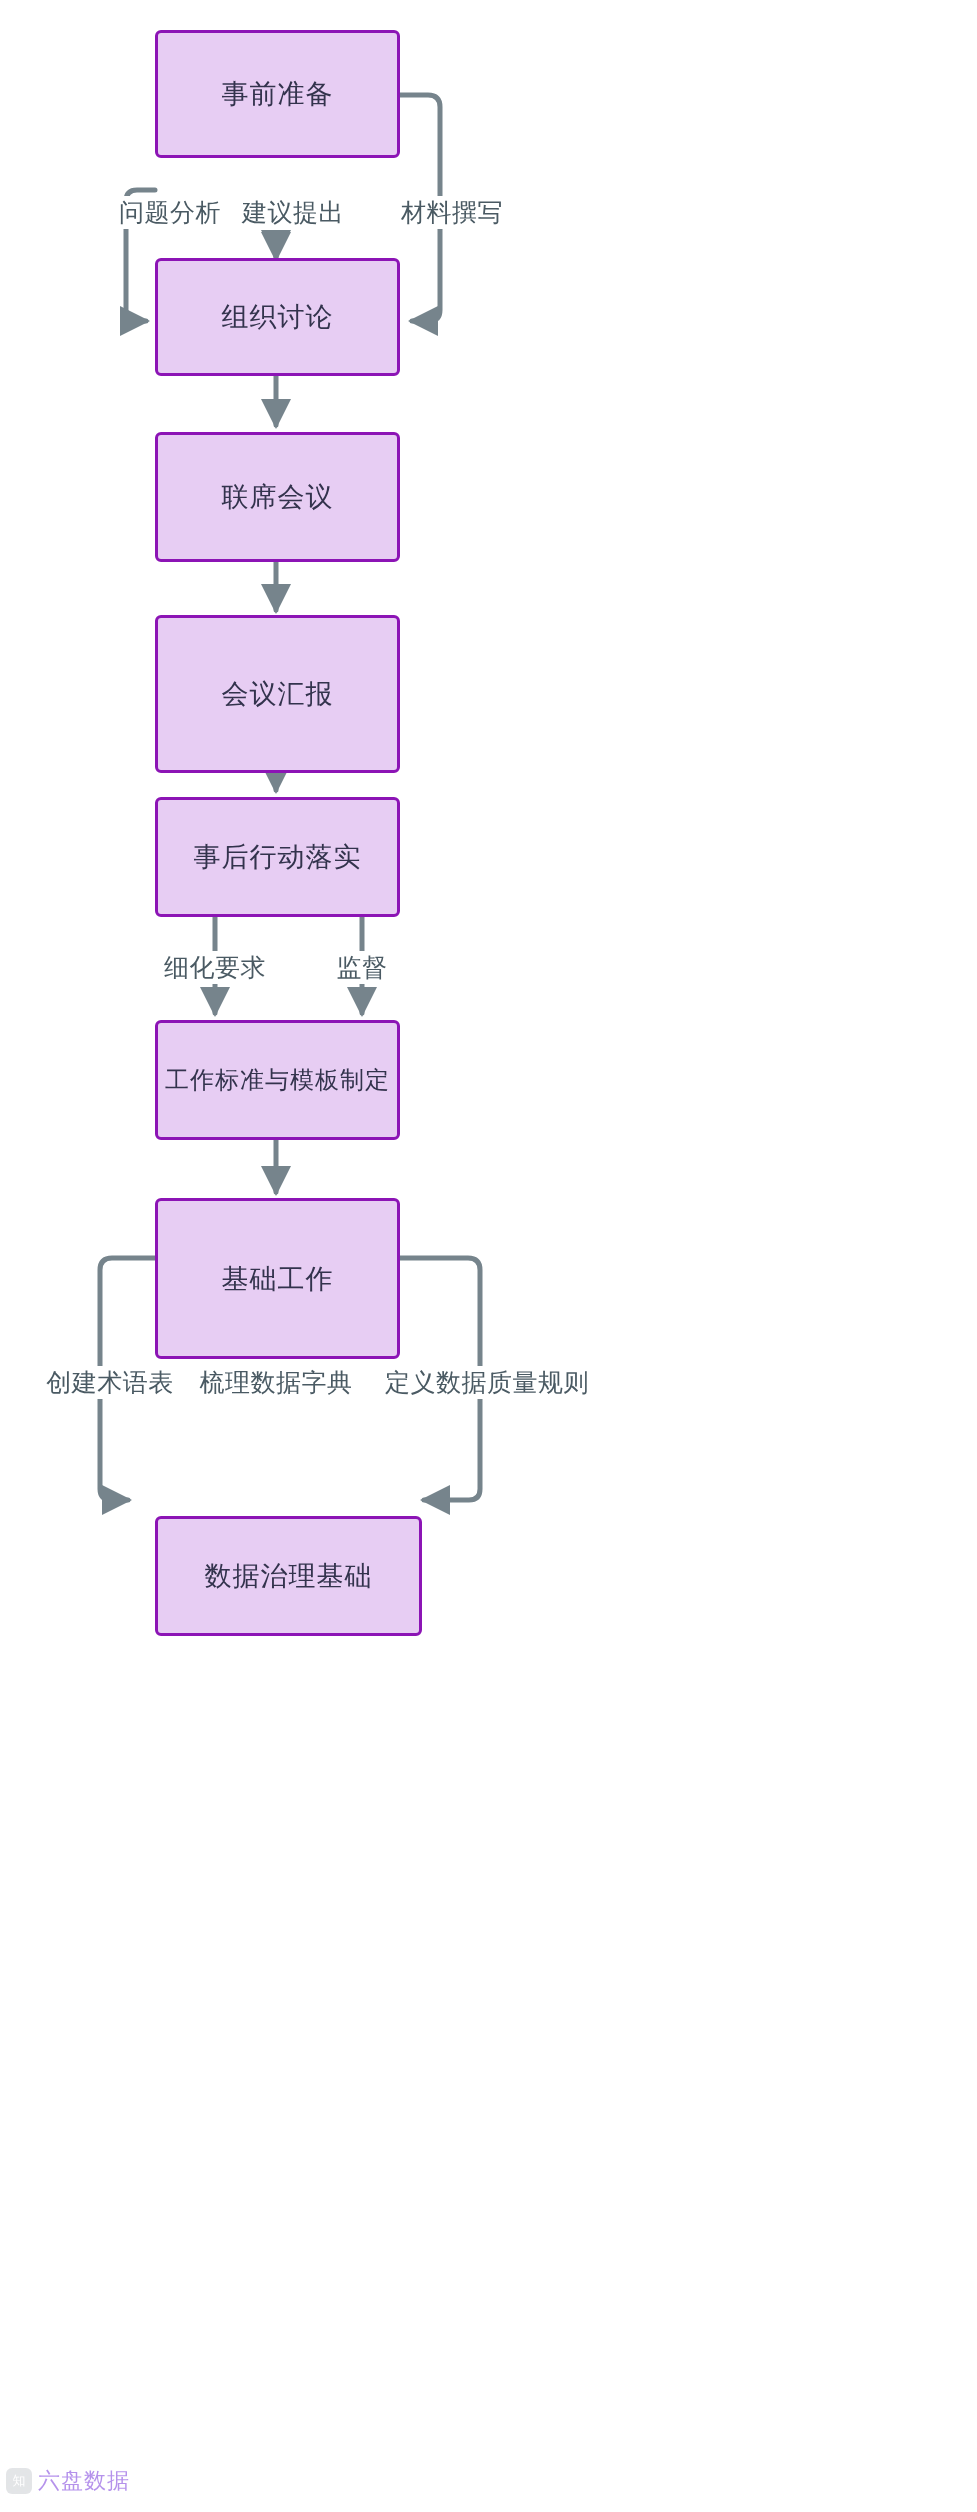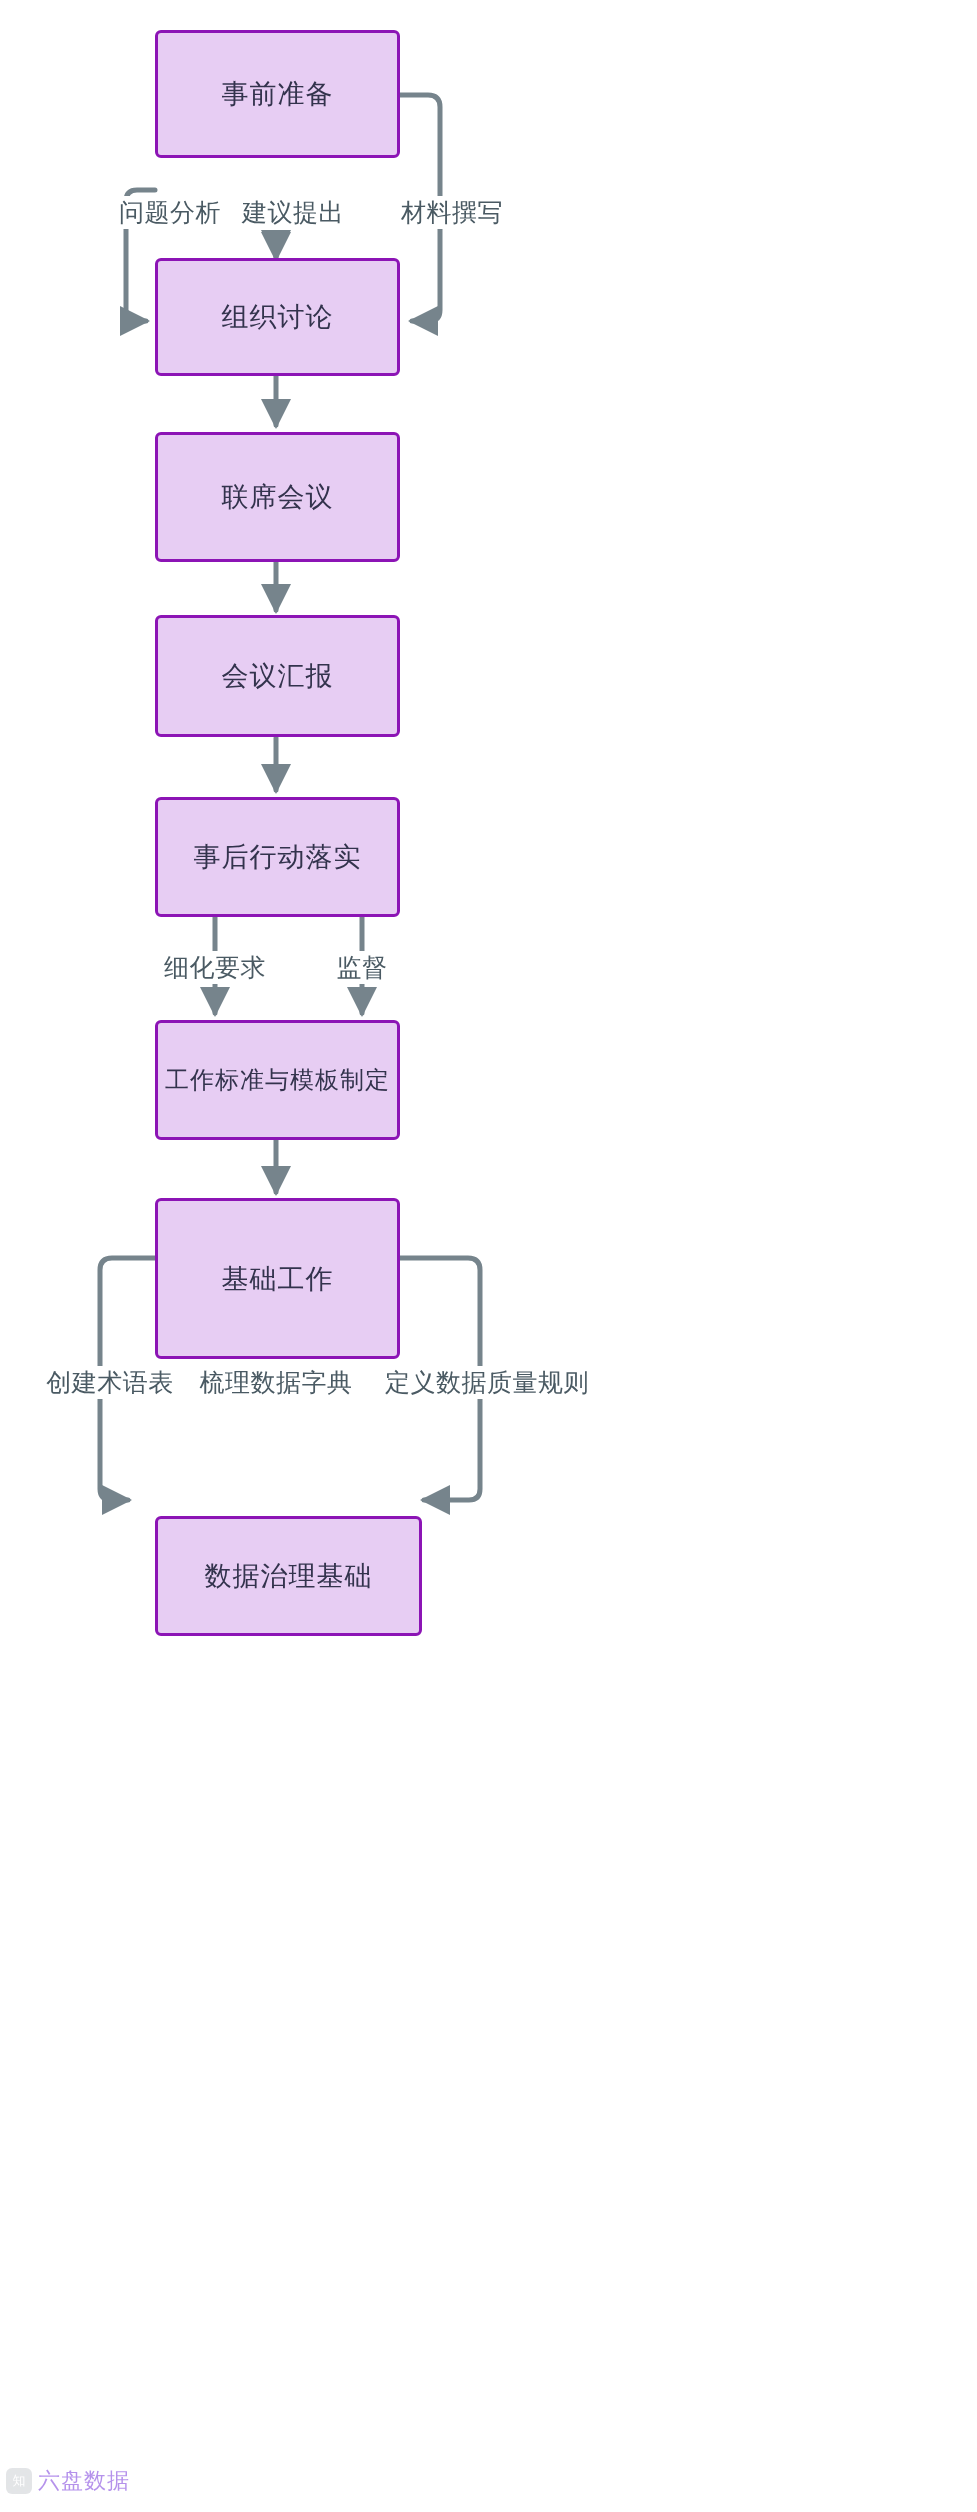--- a/index.html
+++ b/index.html
@@ -86,21 +86,21 @@
   </div>
 
   <div class="node" style="left:155px;top:258px;width:245px;height:118px;">
     <span>组织讨论</span>
   </div>
 
   <div class="node" style="left:155px;top:432px;width:245px;height:130px;">
     <span>联席会议</span>
   </div>
 
-  <div class="node" style="left:155px;top:615px;width:245px;height:122px;">
+  <div class="node" style="left:155px;top:615px;width:245px;height:158px;">
     <span>会议汇报</span>
   </div>
 
   <div class="node" style="left:155px;top:1020px;width:245px;height:120px;">
     <span style="font-size:24px;">工作标准与模板制定</span>
   </div>
 
   <div class="node" style="left:155px;top:797px;width:245px;height:120px;">
     <span>事后行动落实</span>
   </div>

